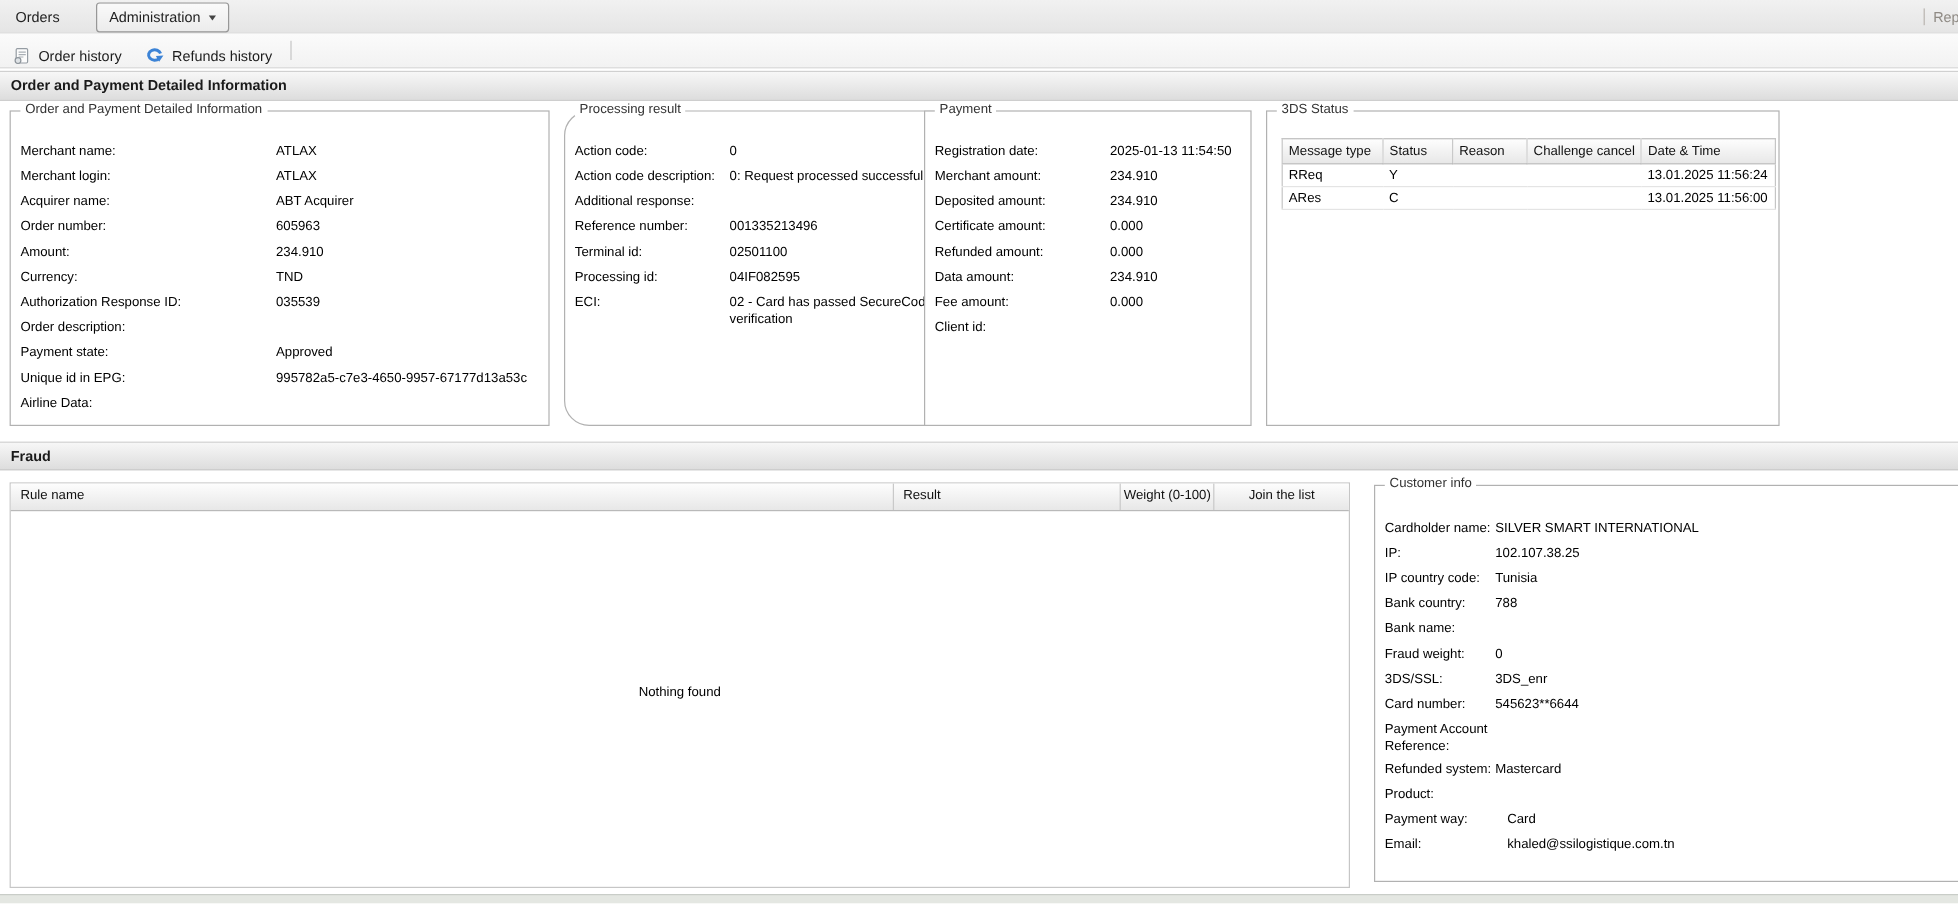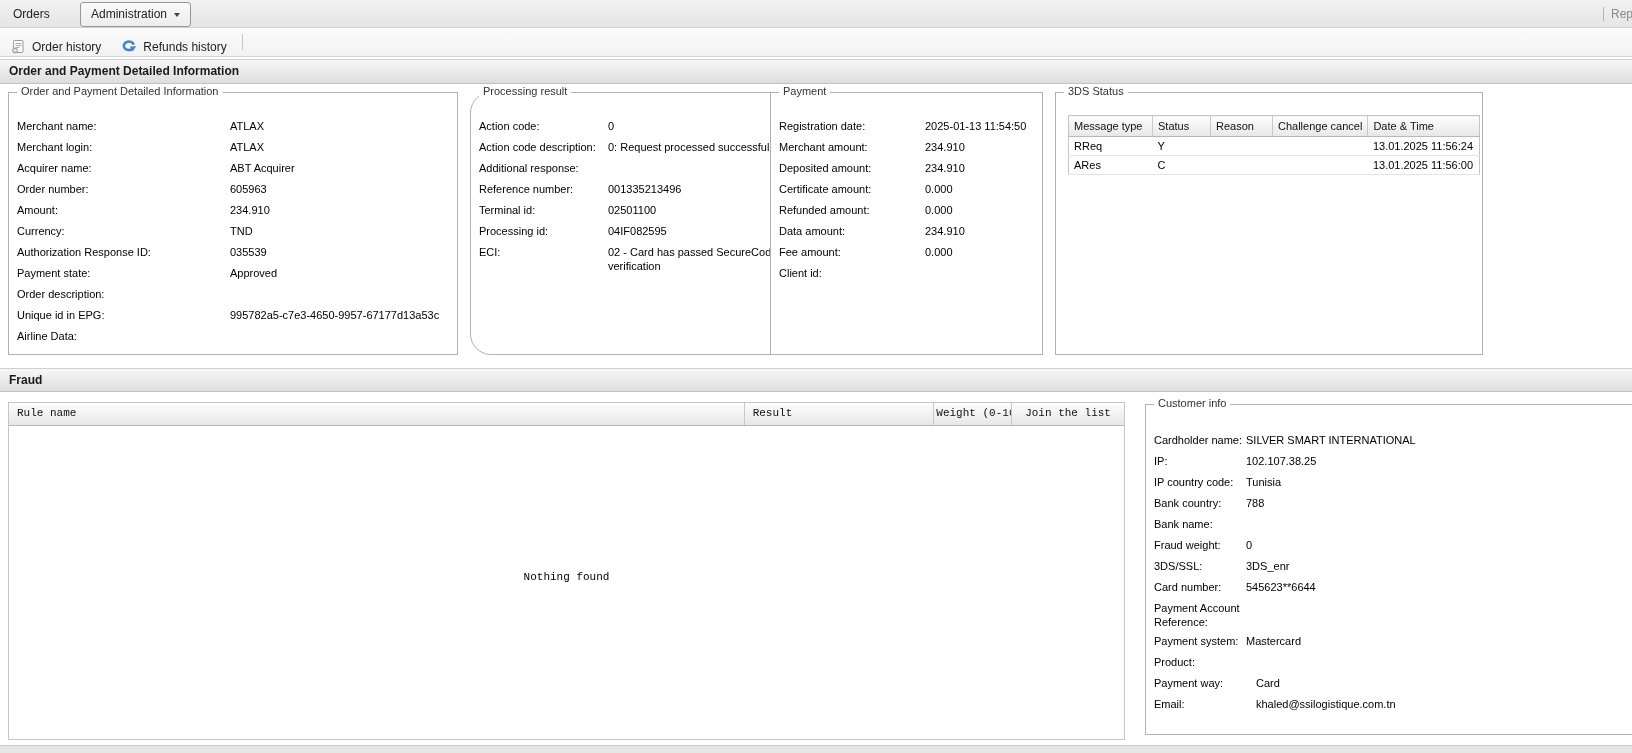--- a/index.html
+++ b/index.html
@@ -41,21 +41,21 @@
   .fsc .lbl{width:92px;}
   .vindent{padding-left:10px;}
   
   .tds-wrap{padding:22px 0 0 12px;}
   table.grid{border-collapse:collapse;border:1px solid #c5c5c5;font-size:11px;table-layout:fixed;}
   table.grid th{background:linear-gradient(#fdfdfd,#e7e7e7);border-right:1px solid #c9c9c9;border-bottom:1px solid #b9b9b9;
     font-weight:normal;text-align:left;padding:4px 5px;color:#111;overflow:hidden;white-space:nowrap;}
   table.grid th:last-child{border-right:none;}
   table.grid td{padding:3px 5px;border-bottom:1px solid #e4e4e4;white-space:nowrap;overflow:hidden;}
   
-  .fraud-box{position:absolute;left:8px;top:402px;width:1117px;height:338px;border:1px solid #c6c6c6;box-sizing:border-box;background:#fff;font-family:Liberation Mono, monospace;}
+  .fraud-box{position:absolute;left:8px;top:402px;width:1117px;height:338px;border:1px solid #c6c6c6;box-sizing:border-box;background:#fff;}
   .fraud-head{display:flex;height:22px;border-bottom:1px solid #b9b9b9;background:linear-gradient(#fdfdfd,#e7e7e7);font-size:11px;line-height:21px;color:#111;}
   .fh-cell{box-sizing:border-box;border-right:1px solid #c9c9c9;padding:0 8px;overflow:hidden;white-space:nowrap;}
   .fh-cell:last-child{border-right:none;}
   .fh-rule{width:737px;}
   .fh-result{width:190px;}
   .fh-weight{width:78px;text-align:center;padding:0 2px;}
   .fh-join{width:112px;text-align:center;}
   .fraud-empty{margin-top:145px;text-align:center;font-size:11px;color:#000;}
   
   .bottom-bar{position:absolute;left:0;top:745px;width:1632px;height:8px;background:#e4e7e2;border-top:1px solid #c9cdc8;box-sizing:border-box;}
@@ -125,26 +125,26 @@
       </div>
     <div class="row">
         <span class="lbl">Currency:</span>
         <span class="val">TND</span>
       </div>
     <div class="row">
         <span class="lbl">Authorization Response ID:</span>
         <span class="val">035539</span>
       </div>
     <div class="row">
+        <span class="lbl">Order description:</span>
+        <span class="val"></span>
+      </div>
+    <div class="row">
         <span class="lbl">Payment state:</span>
         <span class="val">Approved</span>
-      </div>
-    <div class="row">
-        <span class="lbl">Order description:</span>
-        <span class="val"></span>
       </div>
     <div class="row">
         <span class="lbl">Unique id in EPG:</span>
         <span class="val">995782a5-c7e3-4650-9957-67177d13a53c</span>
       </div>
     <div class="row">
         <span class="lbl">Airline Data:</span>
         <span class="val"></span>
       </div>
   </div>
@@ -307,21 +307,21 @@
       </div>
     <div class="row">
         <span class="lbl">Card number:</span>
         <span class="val">545623**6644</span>
       </div>
     <div class="row">
         <span class="lbl">Payment Account Reference:</span>
         <span class="val"></span>
       </div>
     <div class="row">
-        <span class="lbl">Payment system:</span>
+        <span class="lbl">Refunded system:</span>
         <span class="val">Mastercard</span>
       </div>
     <div class="row">
         <span class="lbl">Product:</span>
         <span class="val"></span>
       </div>
     <div class="row">
         <span class="lbl">Payment way:</span>
         <span class="val vindent">Card</span>
       </div>

